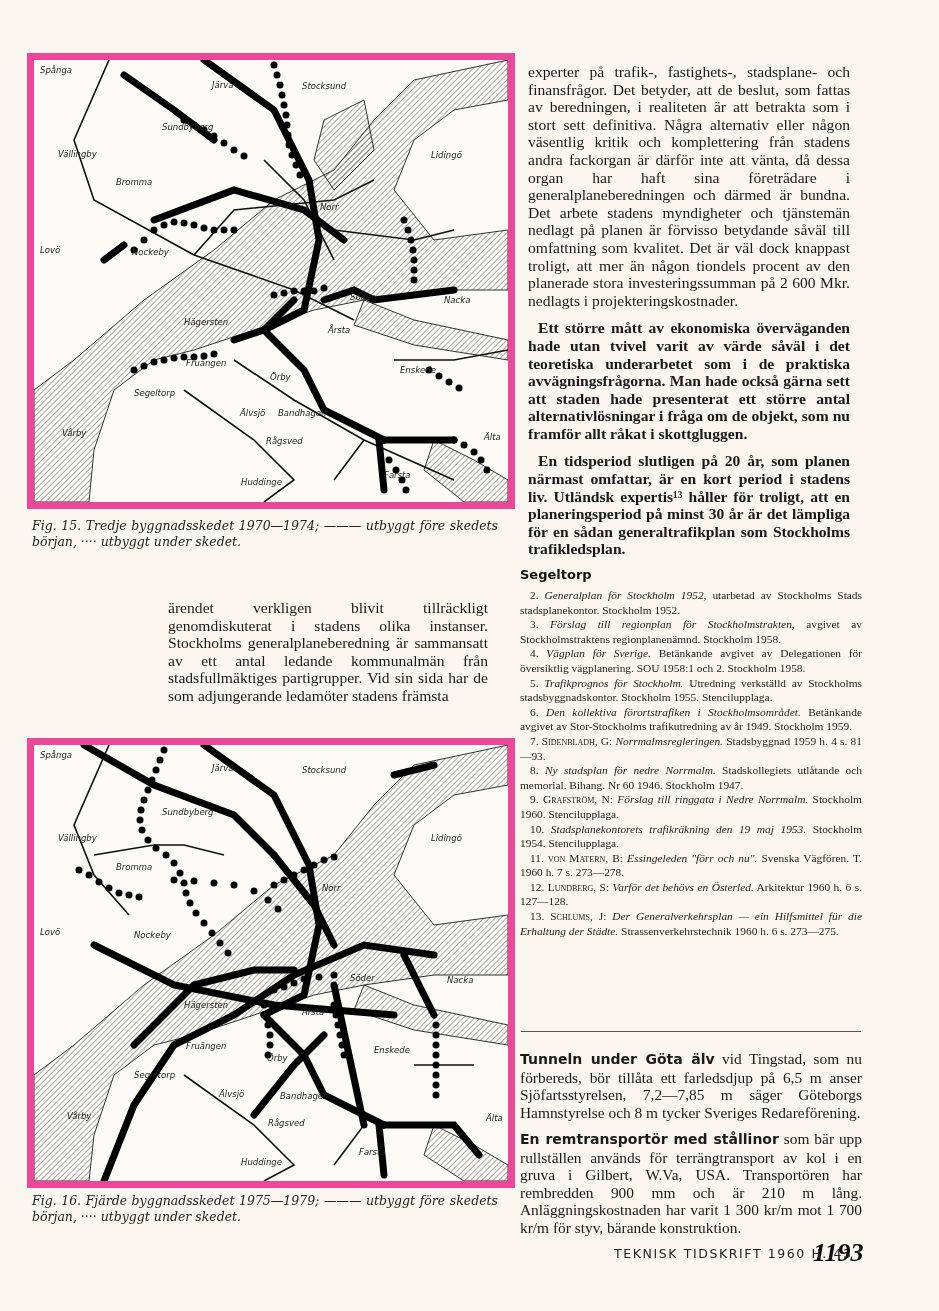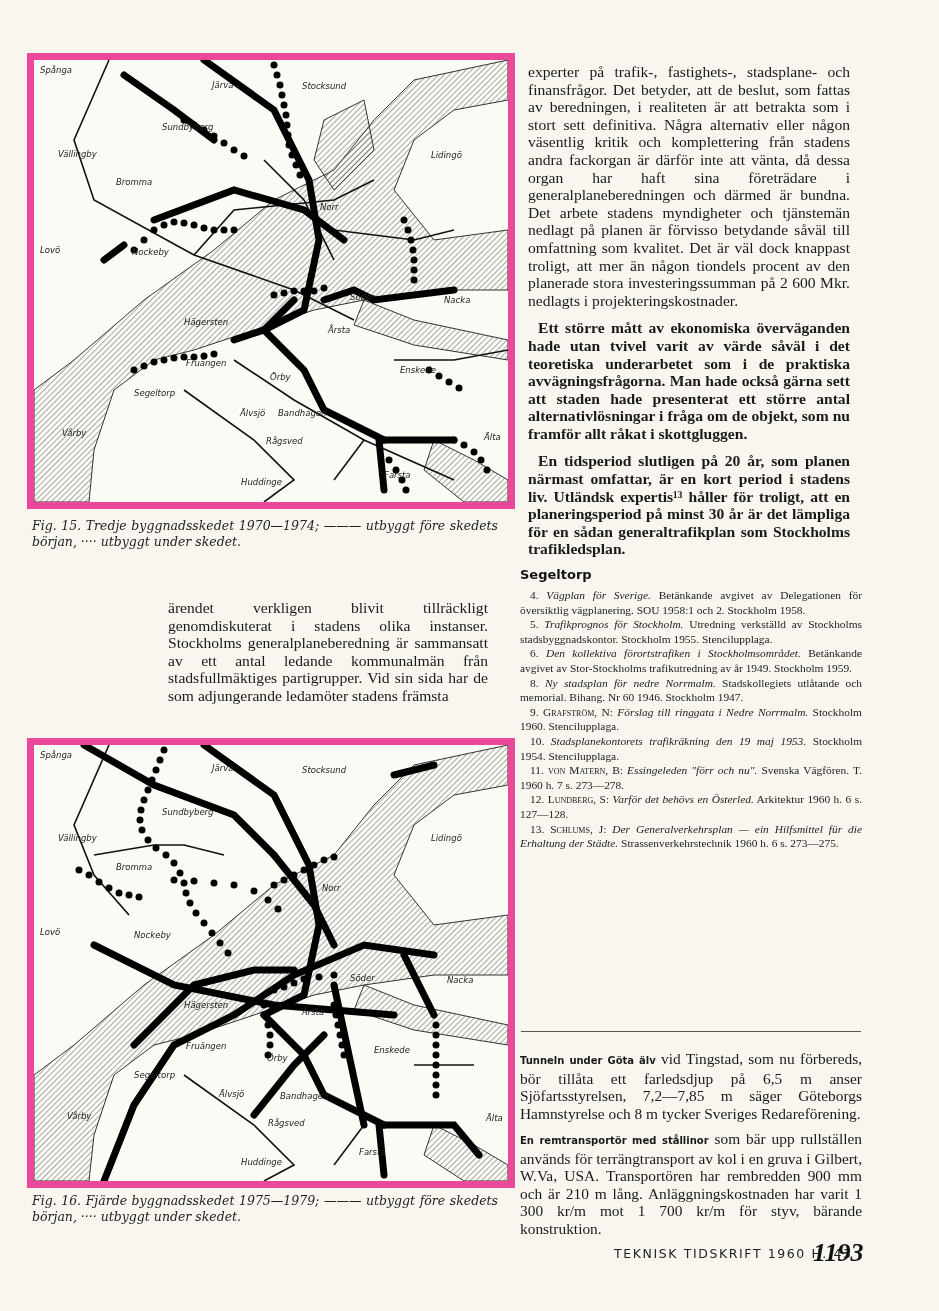--- a/index.html
+++ b/index.html
@@ -34,21 +34,21 @@
   .refs {
     position:absolute; font-family:"Liberation Serif","DejaVu Serif",serif;
     font-size:11.4px; line-height:14.6px; text-align:justify; color:#222;
   }
   .refs .ref { text-indent:10px; margin:0; }
   .refs em { font-style:italic; }
   .sc { font-variant:small-caps; }
   .rule { position:absolute; height:1px; background:#555; }
   .note { position:absolute; font-family:"Liberation Serif","DejaVu Serif",serif;
     font-size:15.4px; line-height:17.6px; text-align:justify; color:#1a1a1a; }
-  .note .lead { font-family:"DejaVu Sans", sans-serif; font-weight:bold; font-size:10px;margin-top:16px; }
+  .note .lead { font-family:"DejaVu Sans", sans-serif; font-weight:bold; font-size:14px;margin-top:16px; }
   .footer { position:absolute; top:1246px; left:614px; font-family:"DejaVu Sans",sans-serif;
     font-size:12.5px; letter-spacing:1.6px; color:#222; }
   .pageno { position:absolute; top:1238px; left:813px; font-family:"Liberation Serif",serif;
     font-weight:bold; font-style:italic; font-size:26px; color:#111; }
 </style>
 </head>
 <body>
 
 <div class="map" style="left:27px;top:53px;width:474px;height:442px;">
   <svg width="474" height="442" viewBox="0 0 474 442">
@@ -325,23 +325,26 @@
 
 <div class="body-text" style="left:518px;top:53px;width:342px;">
   <p>experter på trafik-, fastighets-, stadsplane- och finansfrågor. Det betyder, att de beslut, som fattas av beredningen, i realiteten är att betrakta som i stort sett definitiva. Några alternativ eller någon väsentlig kritik och komplettering från stadens andra fackorgan är därför inte att vänta, då dessa organ har haft sina företrädare i generalplaneberedningen och därmed är bundna. Det arbete stadens myndigheter och tjänstemän nedlagt på planen är förvisso betydande såväl till omfattning som kvalitet. Det är väl dock knappast troligt, att mer än någon tiondels procent av den planerade stora investeringssumman på 2 600 Mkr. nedlagts i projekteringskostnader.</p>
   <p class="indent">Ett större mått av ekonomiska överväganden hade utan tvivel varit av värde såväl i det teoretiska underarbetet som i de praktiska avvägningsfrågorna. Man hade också gärna sett att staden hade presenterat ett större antal alternativlösningar i fråga om de objekt, som nu framför allt råkat i skottgluggen.</p>
   <p class="indent">En tidsperiod slutligen på 20 år, som planen närmast omfattar, är en kort period i stadens liv. Utländsk expertis¹³ håller för troligt, att en planeringsperiod på minst 30 år är det lämpliga för en sådan generaltrafikplan som Stockholms trafikledsplan.</p>
 </div>
 
 <div class="heading" style="left:520px;top:567px;">Segeltorp</div>
 
 <div class="refs" style="left:520px;top:588px;width:342px;">
+  <p class="ref"><span>2.</span> <em>Generalplan för Stockholm 1952,</em><span> utarbetad av Stockholms Stads stadsplanekontor. Stockholm 1952.</span></p>
+  <p class="ref"><span>3.</span> <em>Förslag till regionplan för Stockholmstrakten,</em><span> avgivet av Stockholmstraktens regionplanenämnd. Stockholm 1958.</span></p>
   <p class="ref"><span>4.</span> <em>Vägplan för Sverige.</em><span> Betänkande avgivet av Delegationen för översiktlig vägplanering. SOU 1958:1 och 2. Stockholm 1958.</span></p>
   <p class="ref"><span>5.</span> <em>Trafikprognos för Stockholm.</em><span> Utredning verkställd av Stockholms stadsbyggnadskontor. Stockholm 1955. Stencilupplaga.</span></p>
   <p class="ref"><span>6.</span> <em>Den kollektiva förortstrafiken i Stockholmsområdet.</em><span> Betänkande avgivet av Stor-Stockholms trafikutredning av år 1949. Stockholm 1959.</span></p>
+  <p class="ref"><span>7.</span> <span class="sc">Sidenbladh, G: </span><em>Norrmalmsregleringen.</em><span> Stadsbyggnad 1959 h. 4 s. 81—93.</span></p>
   <p class="ref"><span>8.</span> <em>Ny stadsplan för nedre Norrmalm.</em><span> Stadskollegiets utlåtande och memorial. Bihang. Nr 60 1946. Stockholm 1947.</span></p>
   <p class="ref"><span>9.</span> <span class="sc">Grafström, N: </span><em>Förslag till ringgata i Nedre Norrmalm.</em><span> Stockholm 1960. Stencilupplaga.</span></p>
   <p class="ref"><span>10.</span> <em>Stadsplanekontorets trafikräkning den 19 maj 1953.</em><span> Stockholm 1954. Stencilupplaga.</span></p>
   <p class="ref"><span>11.</span> <span class="sc">von Matern, B: </span><em>Essingeleden "förr och nu".</em><span> Svenska Vägfören. T. 1960 h. 7 s. 273—278.</span></p>
   <p class="ref"><span>12.</span> <span class="sc">Lundberg, S: </span><em>Varför det behövs en Österled.</em><span> Arkitektur 1960 h. 6 s. 127—128.</span></p>
   <p class="ref"><span>13.</span> <span class="sc">Schlums, J: </span><em>Der Generalverkehrsplan — ein Hilfsmittel für die Erhaltung der Städte.</em><span> Strassenverkehrstechnik 1960 h. 6 s. 273—275.</span></p>
 </div>
 
 <div class="rule" style="left:521px;top:1031px;width:340px;"></div>
 

